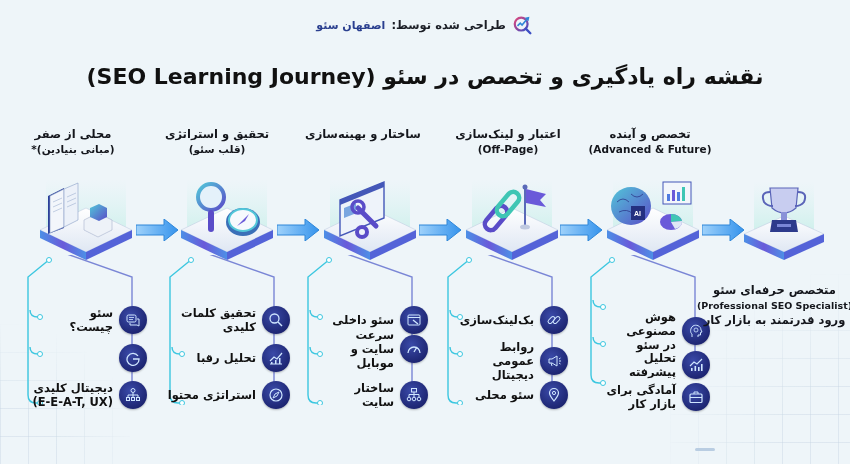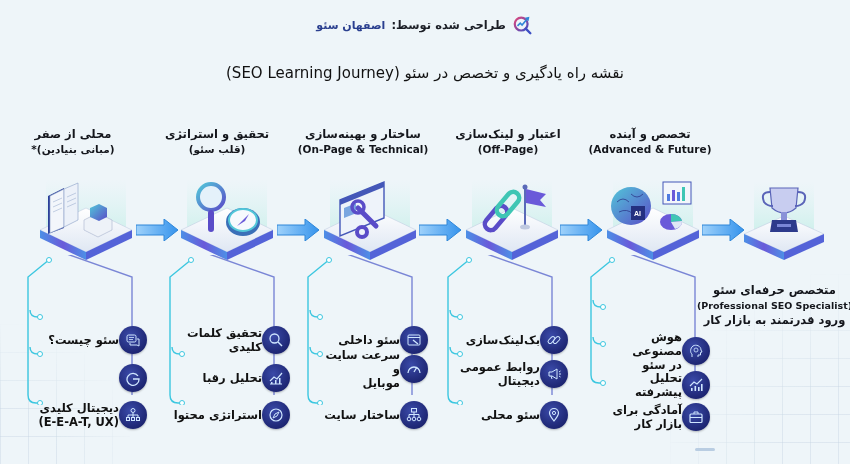--- a/index.html
+++ b/index.html
@@ -28,37 +28,37 @@
     position: absolute; top: 14px; left: 0; width: 850px;
     display: flex; justify-content: center; align-items: center; gap: 6px;
     direction: rtl; font-size: 11.5px; font-weight: bold;
   }
   .credit .by { color: #1b1e26; }
   .credit .brand { color: #2a3f8f; font-size: 11px; }
   .credit .logo { width: 22px; height: 22px; }
 
   .title {
     position: absolute; top: 64px; left: 0; width: 850px;
-    text-align: center; font-size: 15px; font-weight: normal; direction: rtl;
+    text-align: center; font-size: 22px; font-weight: bold; direction: rtl;
     color: #111;
   }
 
   .stage-head {
     position: absolute; top: 127px; width: 150px; text-align: center;
     font-size: 11.5px; font-weight: bold; line-height: 15px; direction: rtl;
   }
   .stage-head .sub { font-size: 10.5px; display: block; }
 
   .platform { position: absolute; top: 172px; width: 104px; height: 92px; }
   .arrow { position: absolute; top: 219px; width: 42px; height: 22px; }
 
   .branch { position: absolute; pointer-events: none; }
 
   .item {
-    position: absolute; display: flex; align-items: center; direction: rtl;  margin-top: 20px;
+    position: absolute; display: flex; align-items: center; direction: rtl; gap: 6px;
   }
   .item .ico {
     width: 28px; height: 28px; border-radius: 50%;
     background: radial-gradient(circle at 40% 35%, #3a4aa8, #1c2470 75%);
     display: flex; align-items: center; justify-content: center;
     box-shadow: 0 1px 2px rgba(0,0,0,0.25);
     flex-shrink: 0;
   }
   .item .lbl {
     font-size: 11.5px; font-weight: bold; line-height: 14px; text-align: right;
@@ -102,21 +102,20 @@
 <div class="stage-head" style="left:-2px">
   <span>محلی از صفر</span>
   <span class="sub">(مبانی بنیادین)*</span>
 </div>
 <div class="stage-head" style="left:142px">
   <span>تحقیق و استراتژی</span>
   <span class="sub">(قلب سئو)</span>
 </div>
 <div class="stage-head" style="left:292px;width:142px">
   <span>ساختار و بهینه‌سازی</span>
-  <span class="sub">(On-Page &amp; Technical)</span>
 </div>
 <div class="stage-head" style="left:433px">
   <span>اعتبار و لینک‌سازی</span>
   <span class="sub">(Off-Page)</span>
 </div>
 <div class="stage-head" style="left:575px">
   <span>تخصص و آینده</span>
   <span class="sub">(Advanced &amp; Future)</span>
 </div>
 

